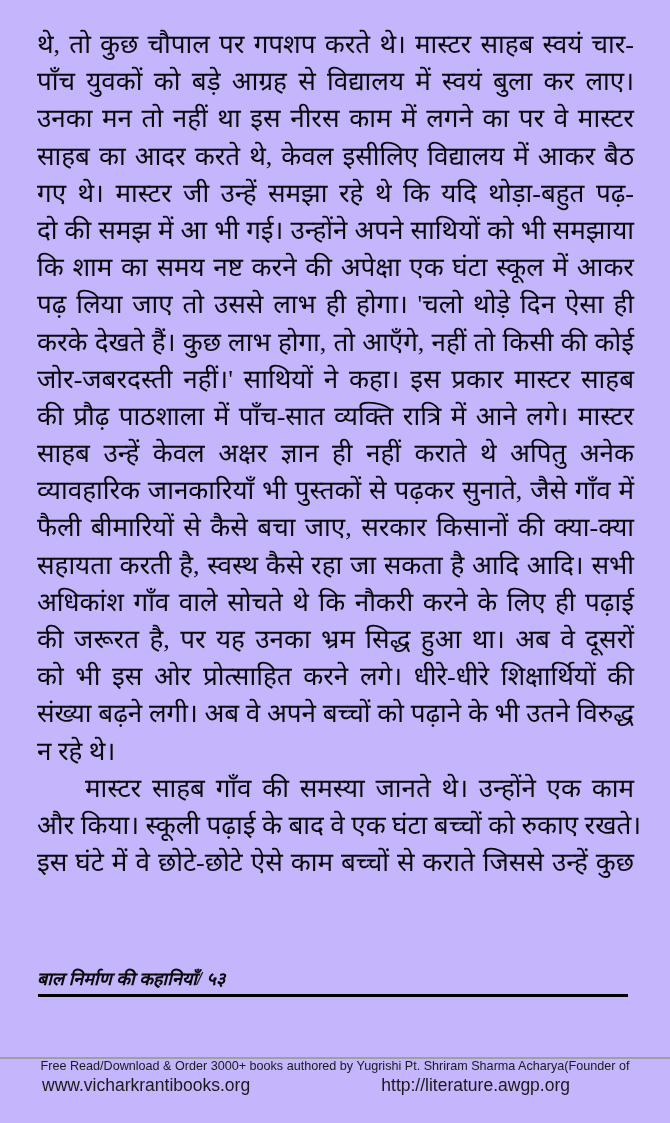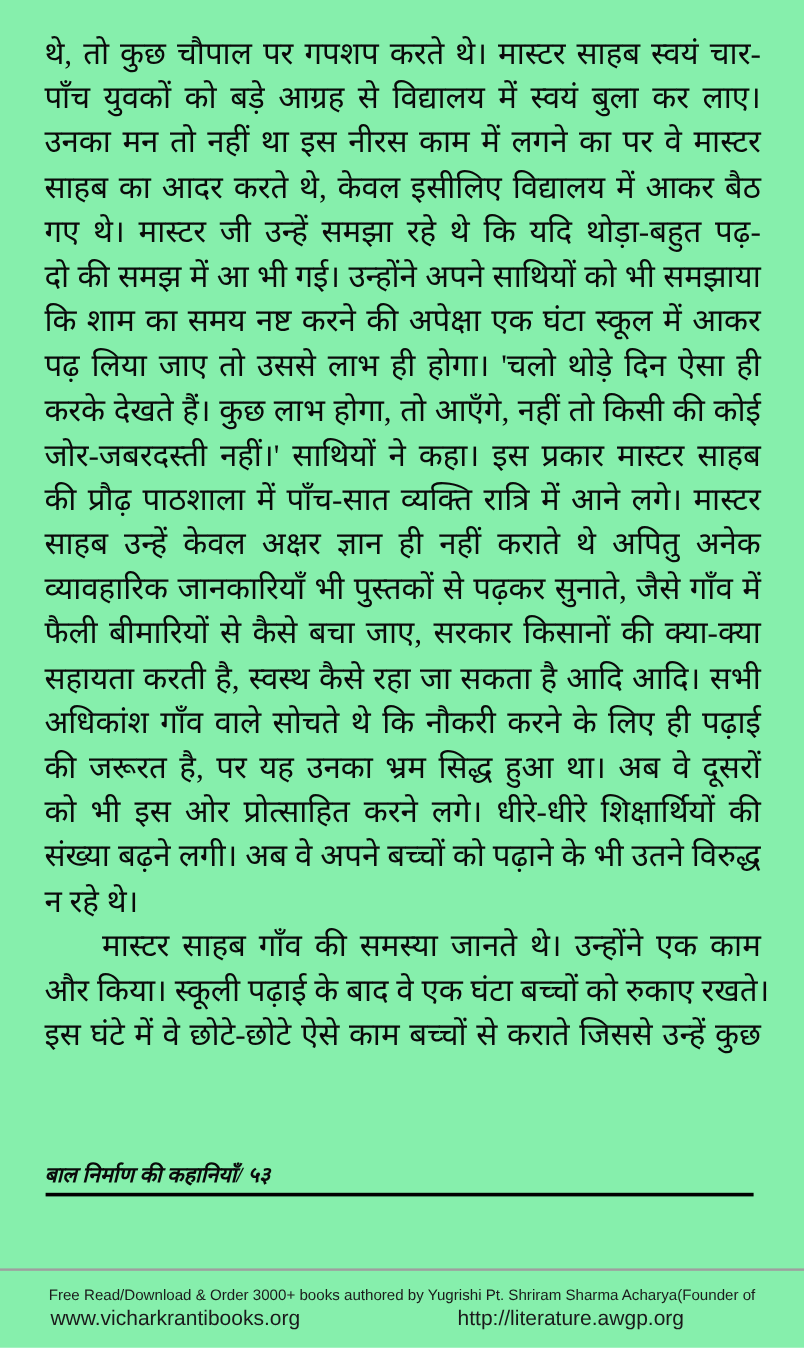--- a/index.html
+++ b/index.html
@@ -10,21 +10,21 @@
     width: 670px;
     height: 1123px;
     background: #ffffff;
     position: relative;
     overflow: hidden;
     color: #0a0a0a;
   }
   .scan-page {
     position: absolute;
     inset: 0;
-    background: #86efac;
+    background: #c4b5fd;
   }
   
   .text-block {
     position: absolute;
     left: 37px;
     top: 26px;
     width: 597px;
     font-family: "Liberation Serif", serif;
   }
   .line {
@@ -75,21 +75,21 @@
     font-family: "Liberation Sans", sans-serif;
     color: #1a1a1a;
   }
   .bottom-strip .small-line {
     text-align: center;
     font-size: 12.6px;
     line-height: 15.2px;
     letter-spacing: 0px;
   }
   .bottom-strip .small-line:first-child {
-    margin-top: 13px;
+    margin-top: 0;
   }
   .url-row {
     display: flex;
     justify-content: space-between;
     padding: 0 100px 0 42px;
     margin-top: 1px;
     font-size: 17.5px;
     line-height: 20px;
   }
 </style>

